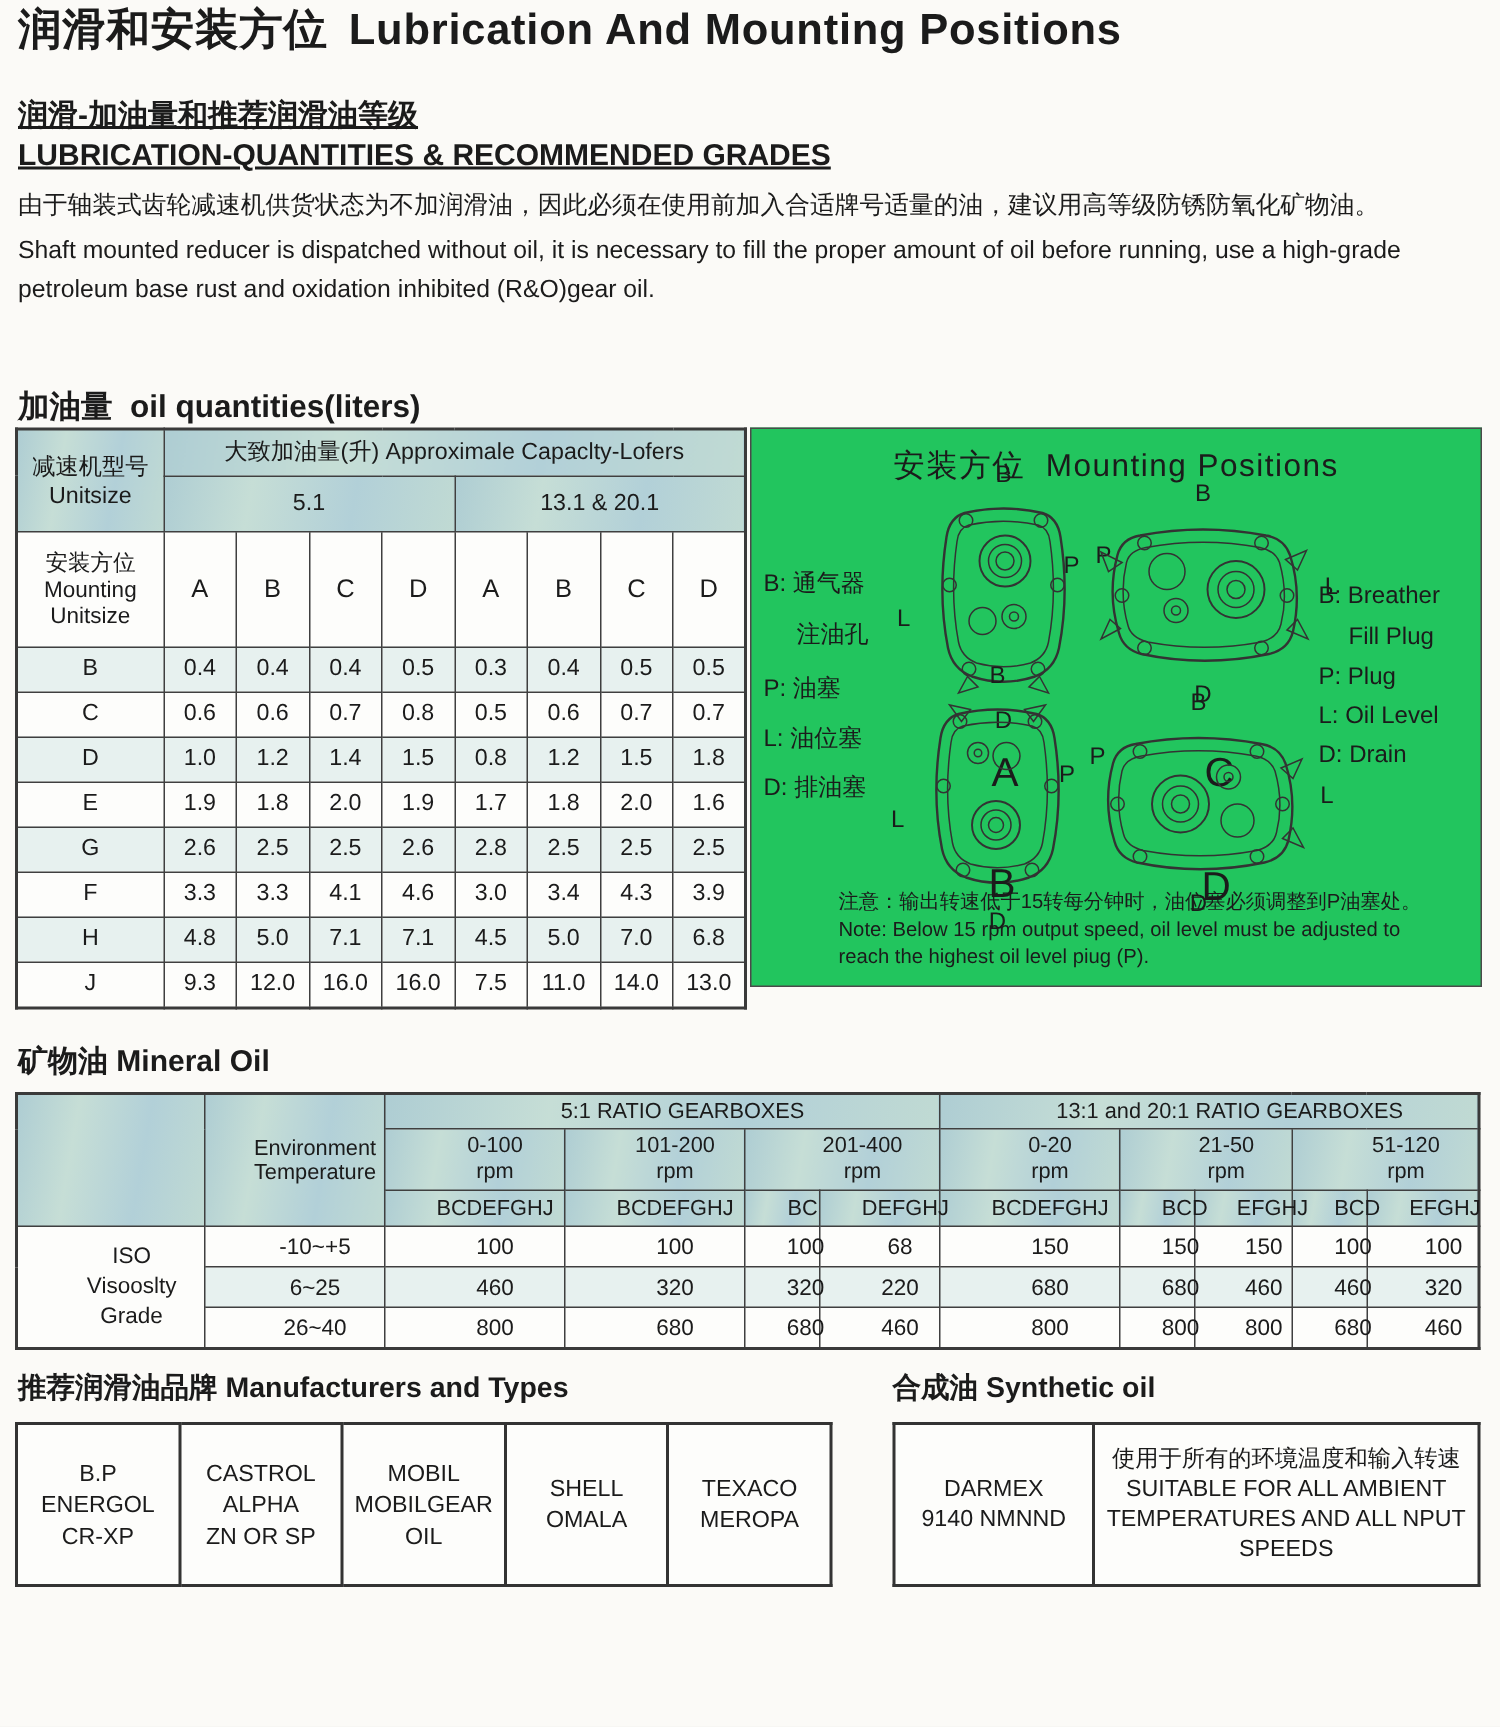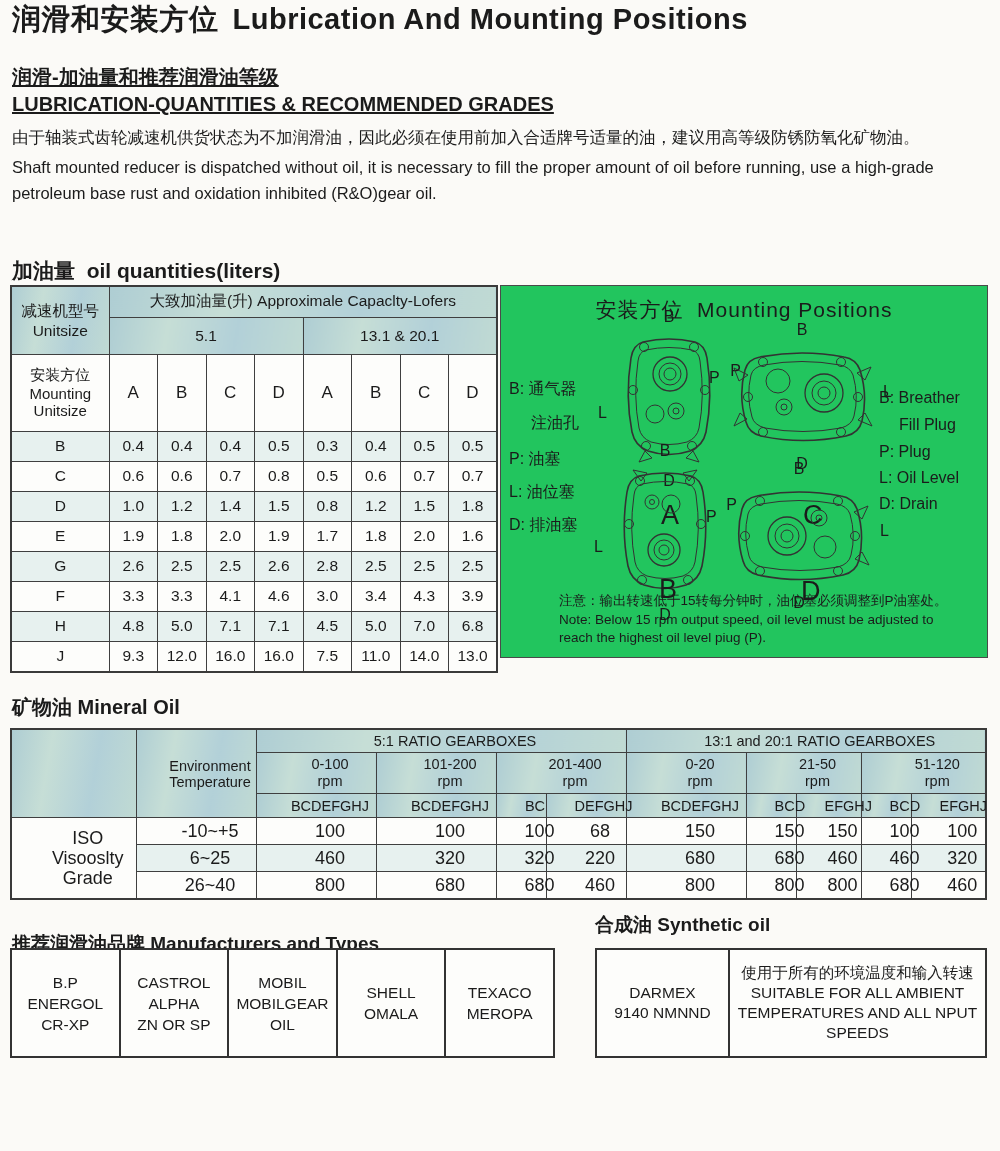--- a/index.html
+++ b/index.html
@@ -9,21 +9,21 @@
   
   .doc-title{position:absolute;left:12px;top:0;font-size:29px;font-weight:bold;letter-spacing:.5px;white-space:nowrap;}
   .doc-title .en{margin-left:14px;}
   .subtitle{position:absolute;left:12px;top:64px;font-size:20px;font-weight:bold;line-height:27px;text-decoration:underline;}
   .intro{position:absolute;left:12px;top:124px;width:986px;font-size:16.5px;line-height:26px;}
   .intro .zh{margin-bottom:4px;}
 
   .sec-heading{font-weight:bold;white-space:nowrap;}
   #oil-heading{position:absolute;left:12px;top:237px;font-size:21px;margin-top:20px;}
   #mineral-heading{position:absolute;left:12px;top:694px;font-size:20px;}
-  #manu-heading{position:absolute;left:12px;top:912px;font-size:19px;margin-top:19px;}
+  #manu-heading{position:absolute;left:12px;top:912px;font-size:19px;}
   #syn-heading{position:absolute;left:595px;top:912px;font-size:19px;}
 
   
   table{border-collapse:collapse;table-layout:fixed;}
   td{border:1px solid #3f3f3f;text-align:center;vertical-align:middle;padding:0;background:#fdfdfb;}
   .band td, td.band{background:linear-gradient(100deg,#aecdd3 0%,#c6ded6 30%,#b2d0d8 65%,#c0dad3 100%);}
   tr.tint td{background:#e7f1ef;}
 
   
   #oil-table{position:absolute;left:10px;top:285px;width:486px;border:2px solid #3a3a3a;}
@@ -50,21 +50,21 @@
   .land .p-left{left:-17px;top:28px;}
   .land .p-right{right:-14px;top:42px;}
   .diag-letter{position:absolute;font-size:27px;white-space:nowrap;}
 
   
   #mineral-table{position:absolute;left:10px;top:728px;width:975px;border:2px solid #3a3a3a;}
   #mineral-table td{font-size:14.5px;padding-left:28px;}
   #mineral-table .hr1 td{height:22px;}
   #mineral-table .hr2 td{height:40px;line-height:17px;}
   #mineral-table .hr3 td{height:23px;}
-  #mineral-table tr.data td{height:26px;font-size:18px;}
+  #mineral-table tr.data td{height:26px;font-size:15px;}
   #mineral-table td.iso{font-size:15px;line-height:20px;}
 
   
   #manu-table{position:absolute;left:10px;top:948px;width:545px;height:110px;border:2px solid #333;}
   #manu-table td{border:2px solid #333;font-size:15.5px;line-height:21px;}
   #syn-table{position:absolute;left:595px;top:948px;width:390px;height:110px;border:2px solid #333;}
   #syn-table td{border:2px solid #333;font-size:15.5px;line-height:20px;}
 
   
   #footer{position:absolute;left:12px;top:1078px;font-size:16px;line-height:23px;}

